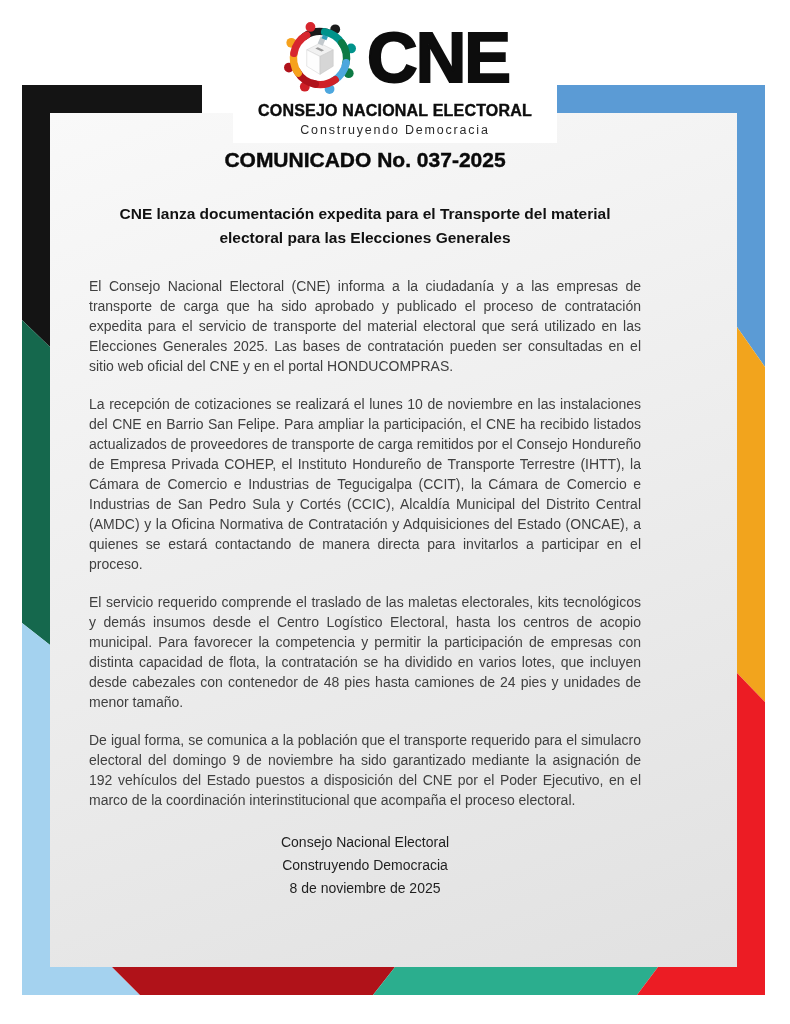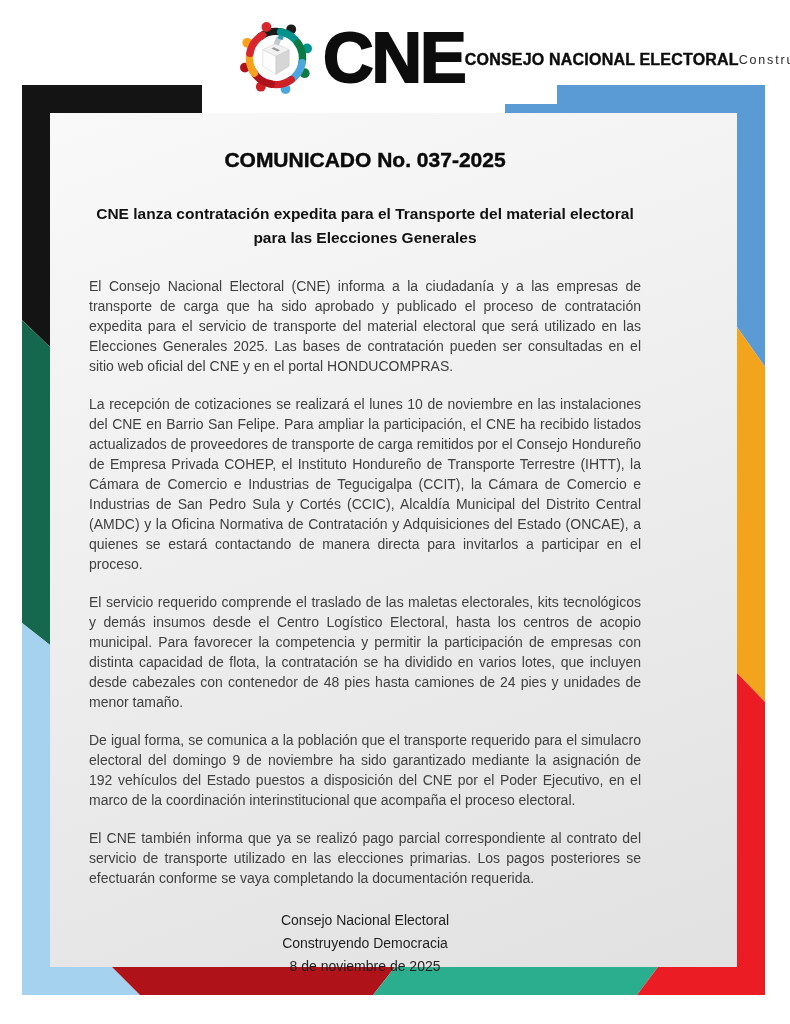--- a/index.html
+++ b/index.html
@@ -40,21 +40,21 @@
   
   .interior{
     position:absolute;left:50px;top:113px;width:687px;height:854px;
     background:linear-gradient(160deg,#f9f9f9 0%,#ededed 50%,#e1e1e1 100%);
   }
 
   
   .logo{
     position:absolute;left:50%;top:16px;transform:translateX(-50%);
     width:316px;background:#ffffff;z-index:5;
-    display:flex;flex-direction:row;align-items:center;
+    display:flex;flex-direction:column;align-items:center;
     padding:2px 4px 6px 4px;
   }
   .logo-row{display:flex;align-items:center;justify-content:center;height:80px;}
   .logo-ring{width:78px;height:78px;flex:0 0 78px;}
   .logo-acronym{
     font-size:70px;line-height:58px;font-weight:bold;color:#0d0d0d;
     letter-spacing:-2px;margin-left:8px;
     -webkit-text-stroke:2px #0d0d0d;
   }
   .logo-name{
@@ -134,27 +134,26 @@
         </g>
       </svg>
       <div class="logo-acronym">CNE</div>
     </div>
     <div class="logo-name">CONSEJO NACIONAL ELECTORAL</div>
     <div class="logo-tagline">Construyendo Democracia</div>
   </div>
 
   <div class="content">
     <h1 class="doc-title">COMUNICADO No. 037-2025</h1>
-    <h2 class="doc-subtitle">CNE lanza contratación expedita para el Transporte del material electoral para las Elecciones Generales</h2>
+    <h2 class="doc-subtitle">CNE lanza documentación expedita para el Transporte del material electoral para las Elecciones Generales</h2>
     <div class="doc-body">
         <p>El Consejo Nacional Electoral (CNE) informa a la ciudadanía y a las empresas de transporte de carga que ha sido aprobado y publicado el proceso de contratación expedita para el servicio de transporte del material electoral que será utilizado en las Elecciones Generales 2025. Las bases de contratación pueden ser consultadas en el sitio web oficial del CNE y en el portal HONDUCOMPRAS.</p>
         <p>La recepción de cotizaciones se realizará el lunes 10 de noviembre en las instalaciones del CNE en Barrio San Felipe. Para ampliar la participación, el CNE ha recibido listados actualizados de proveedores de transporte de carga remitidos por el Consejo Hondureño de Empresa Privada COHEP, el Instituto Hondureño de Transporte Terrestre (IHTT), la Cámara de Comercio e Industrias de Tegucigalpa (CCIT), la Cámara de Comercio e Industrias de San Pedro Sula y Cortés (CCIC), Alcaldía Municipal del Distrito Central (AMDC) y la Oficina Normativa de Contratación y Adquisiciones del Estado (ONCAE), a quienes se estará contactando de manera directa para invitarlos a participar en el proceso.</p>
         <p>El servicio requerido comprende el traslado de las maletas electorales, kits tecnológicos y demás insumos desde el Centro Logístico Electoral, hasta los centros de acopio municipal. Para favorecer la competencia y permitir la participación de empresas con distinta capacidad de flota, la contratación se ha dividido en varios lotes, que incluyen desde cabezales con contenedor de 48 pies hasta camiones de 24 pies y unidades de menor tamaño.</p>
         <p>De igual forma, se comunica a la población que el transporte requerido para el simulacro electoral del domingo 9 de noviembre ha sido garantizado mediante la asignación de 192 vehículos del Estado puestos a disposición del CNE por el Poder Ejecutivo, en el marco de la coordinación interinstitucional que acompaña el proceso electoral.</p>
-        <p>El CNE también informa que ya se realizó pago parcial correspondiente al contrato del servicio de transporte utilizado en las elecciones primarias. Los pagos posteriores se efectuarán conforme se vaya completando la documentación requerida.</p>
       </div>
     <div class="doc-closing">
         <div>Consejo Nacional Electoral</div>
         <div>Construyendo Democracia</div>
         <div>8 de noviembre de 2025</div>
       </div>
   </div>
 
 </div>
 

